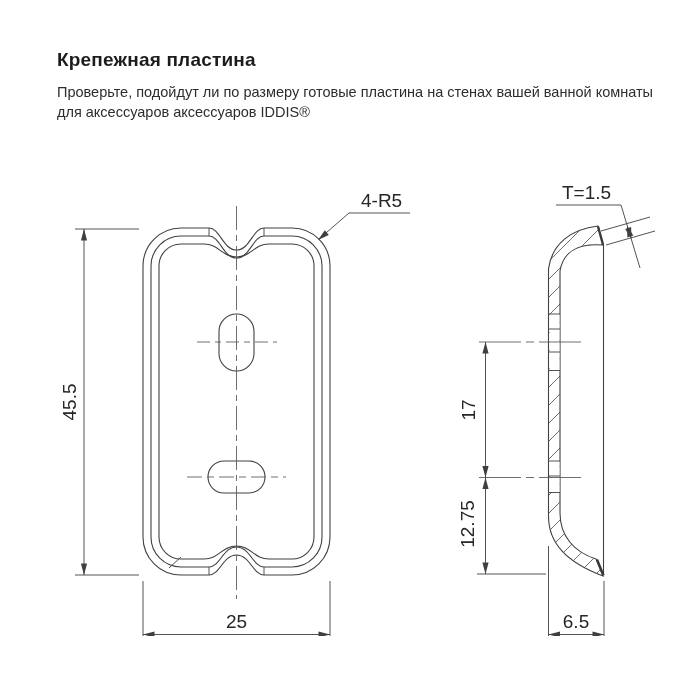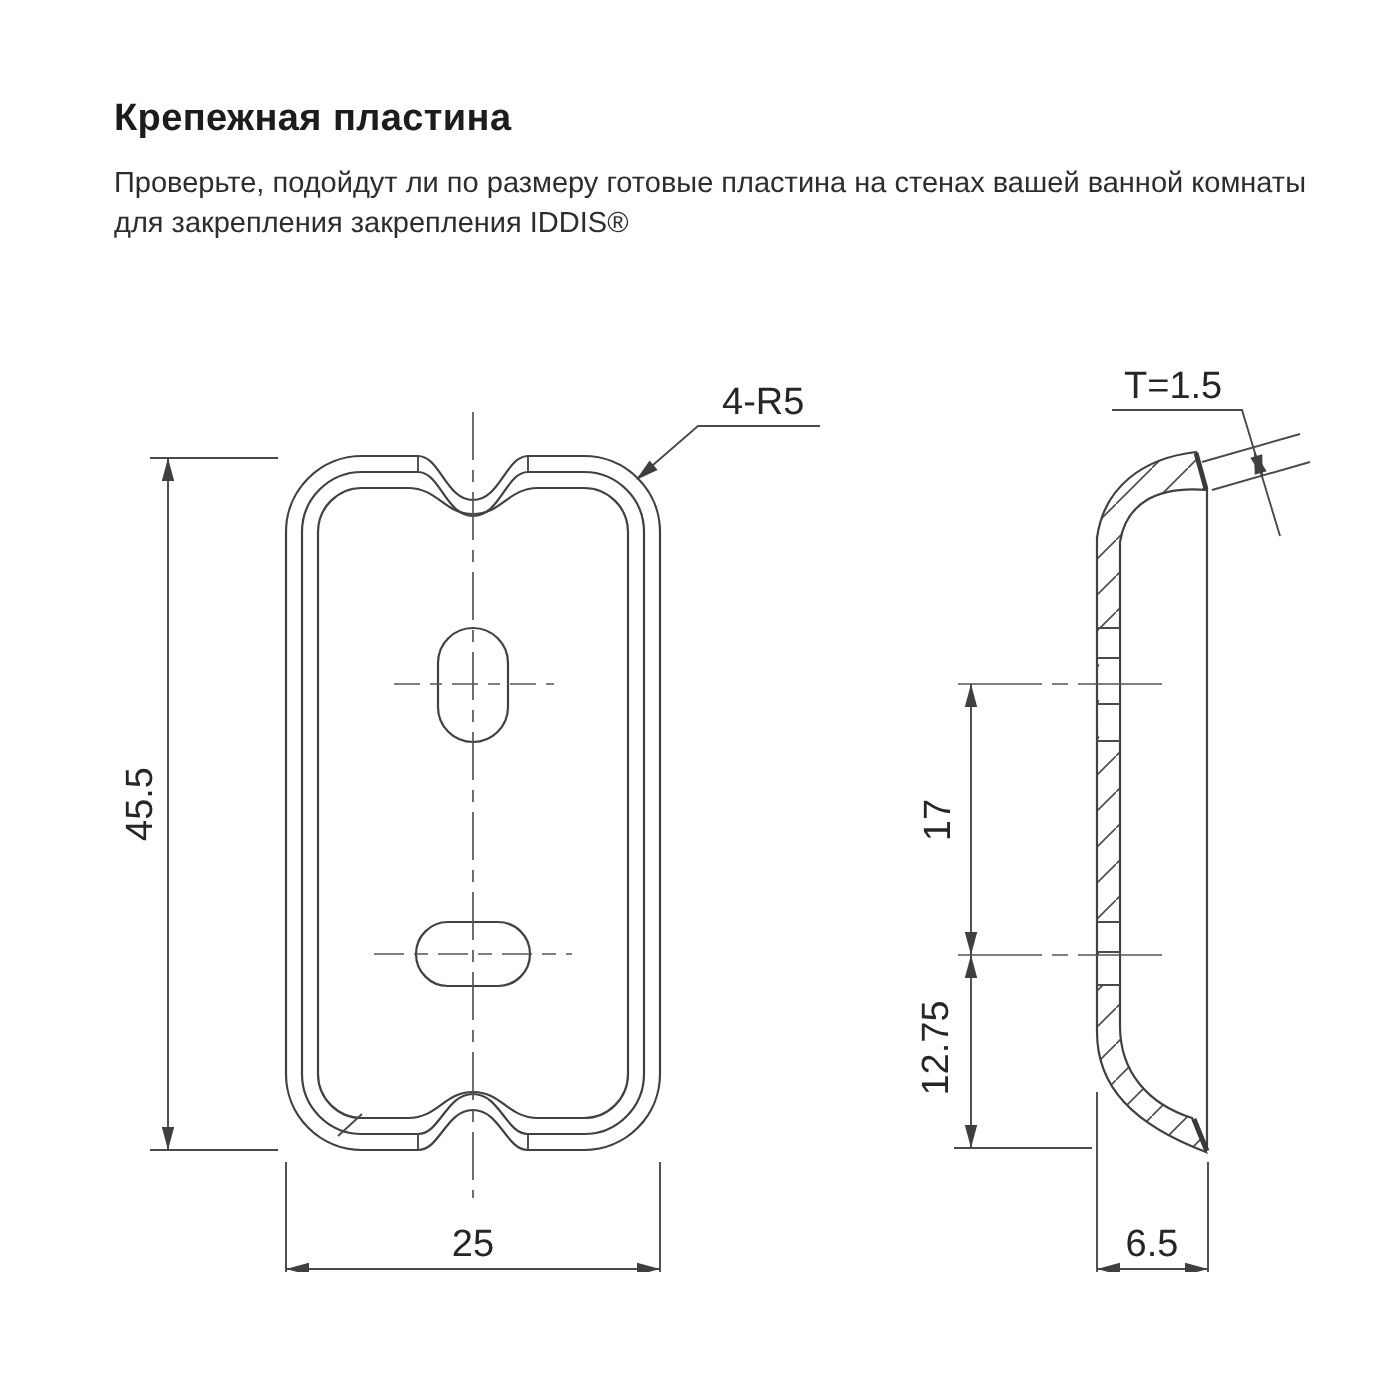--- a/index.html
+++ b/index.html
@@ -18,21 +18,21 @@
   .gap{fill:#ffffff;stroke:none;}
 </style>
 </head>
 <body>
 
 <div class="page">
 
   <header>
     <h1>Крепежная пластина</h1>
     <p class="sub">Проверьте, подойдут ли по размеру готовые пластина на стенах вашей ванной комнаты</p>
-    <p class="sub">для закрепления закрепления IDDIS®</p>
+    <p class="sub">для аксессуаров аксессуаров IDDIS®</p>
   </header>
 
   <svg width="700" height="700" viewBox="0 0 700 700">
     <defs>
       <path id="arrowhead" d="M0 0 L-11.5 3.1 L-11.5 -3.1 Z"></path>
       <pattern id="hatch" patternUnits="userSpaceOnUse" width="18" height="18">
         <path d="M0 18 L18 0" stroke="#4a4a4a" stroke-width=".8" fill="none"></path>
       </pattern>
     </defs>
 

